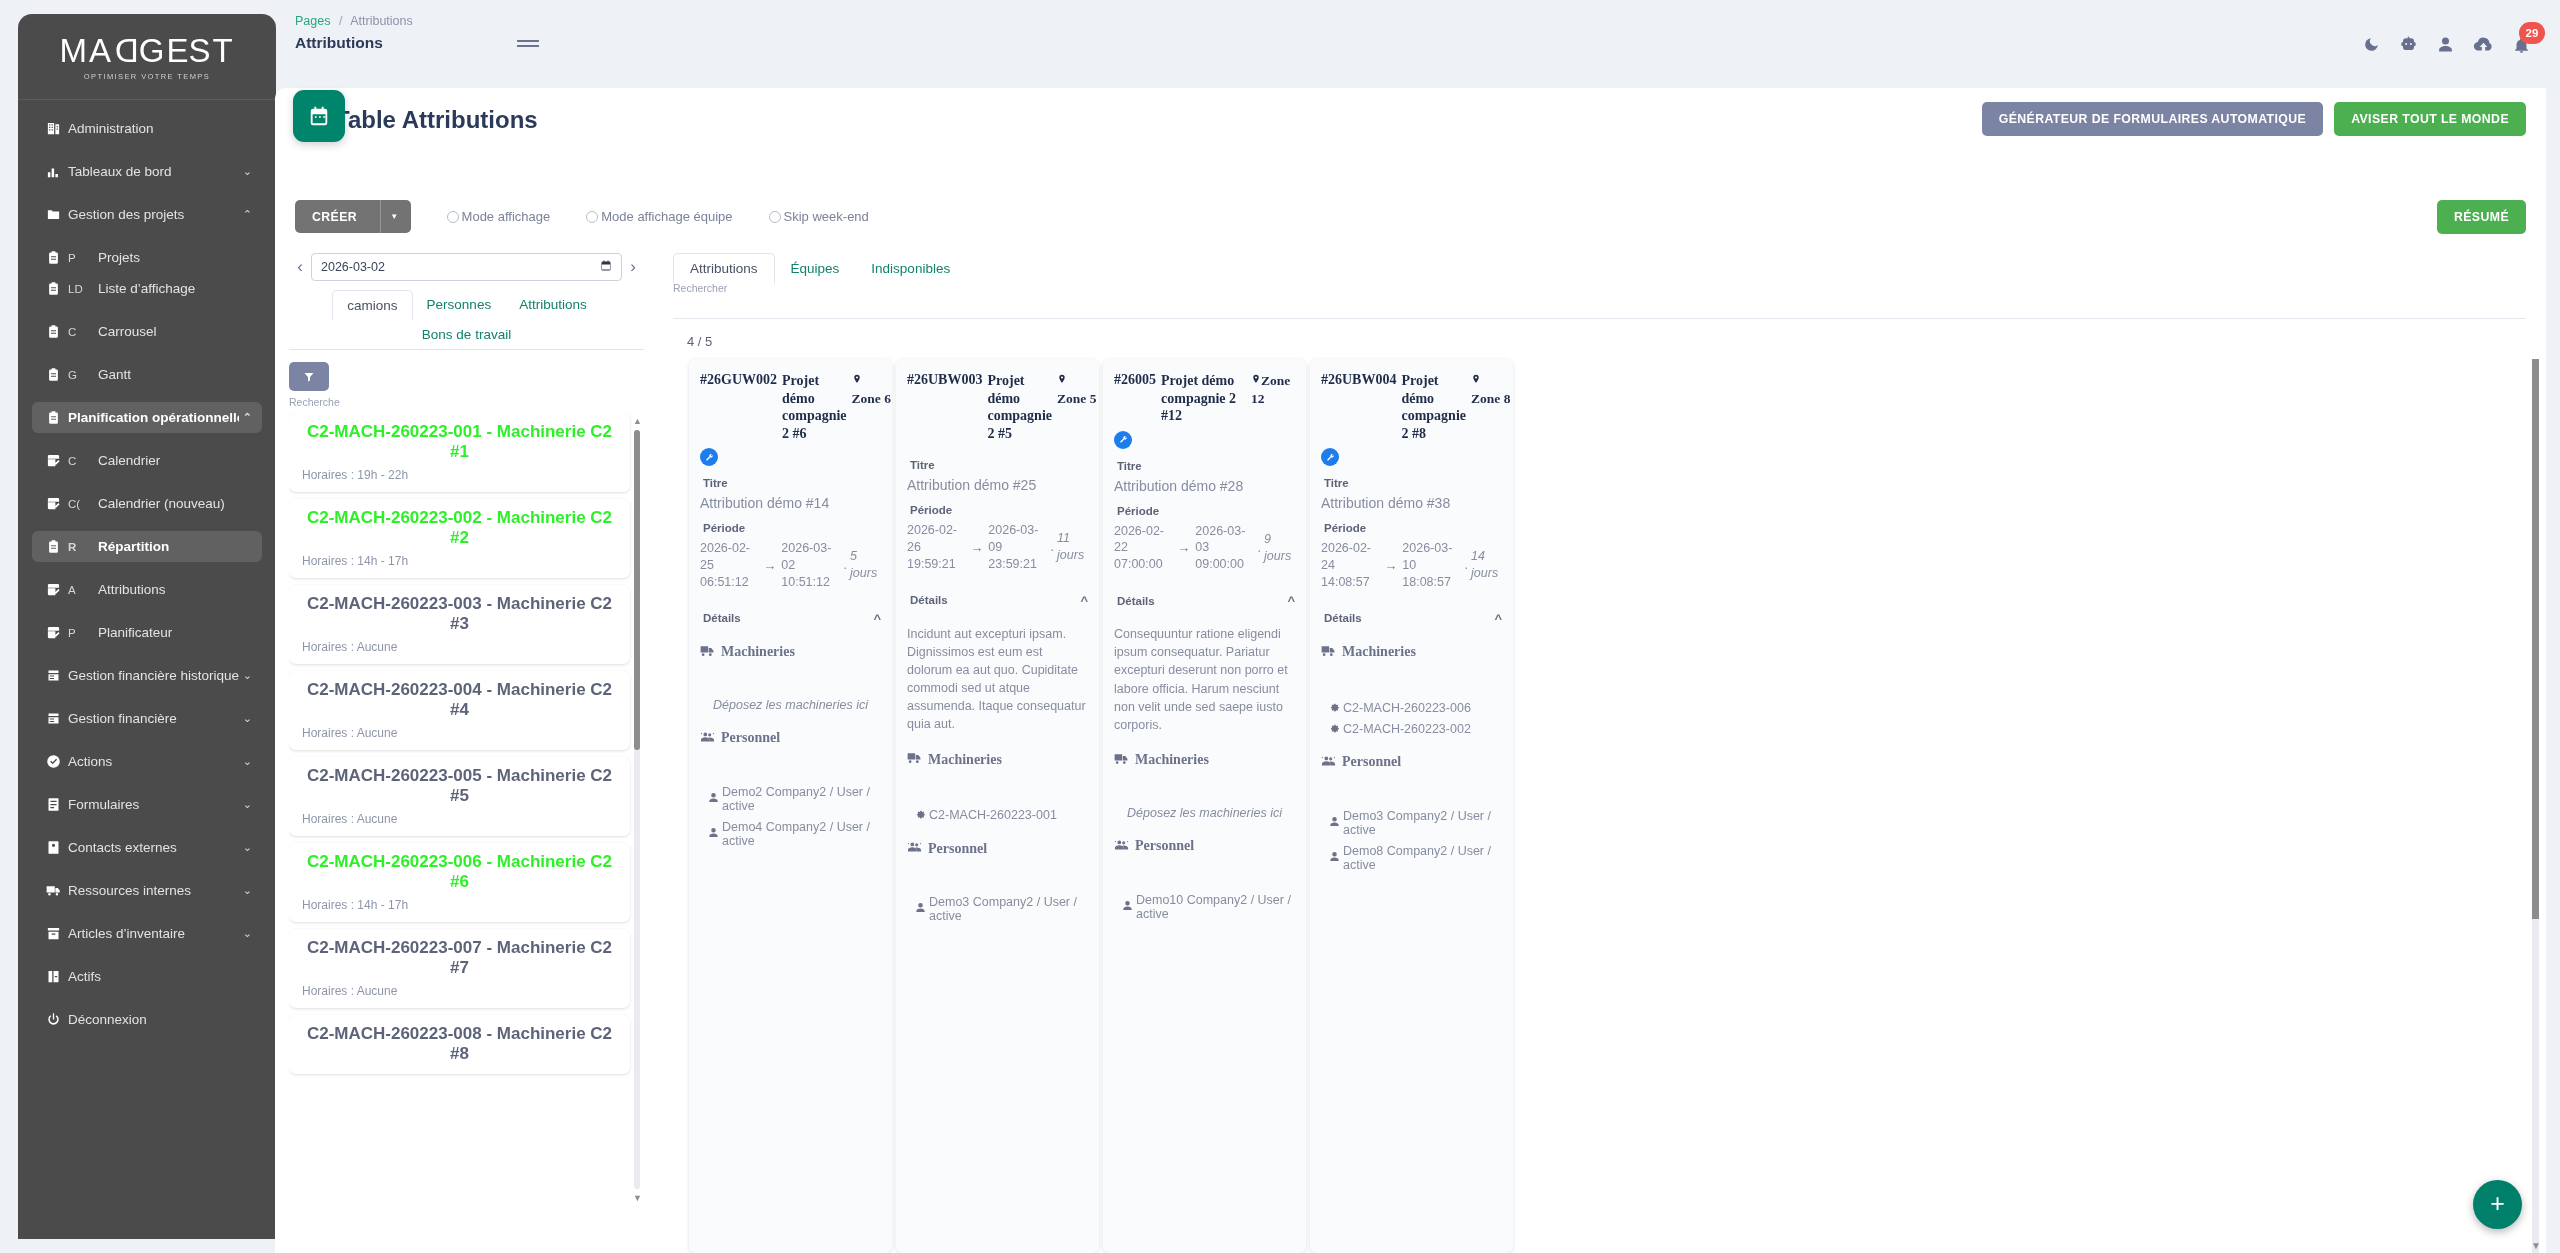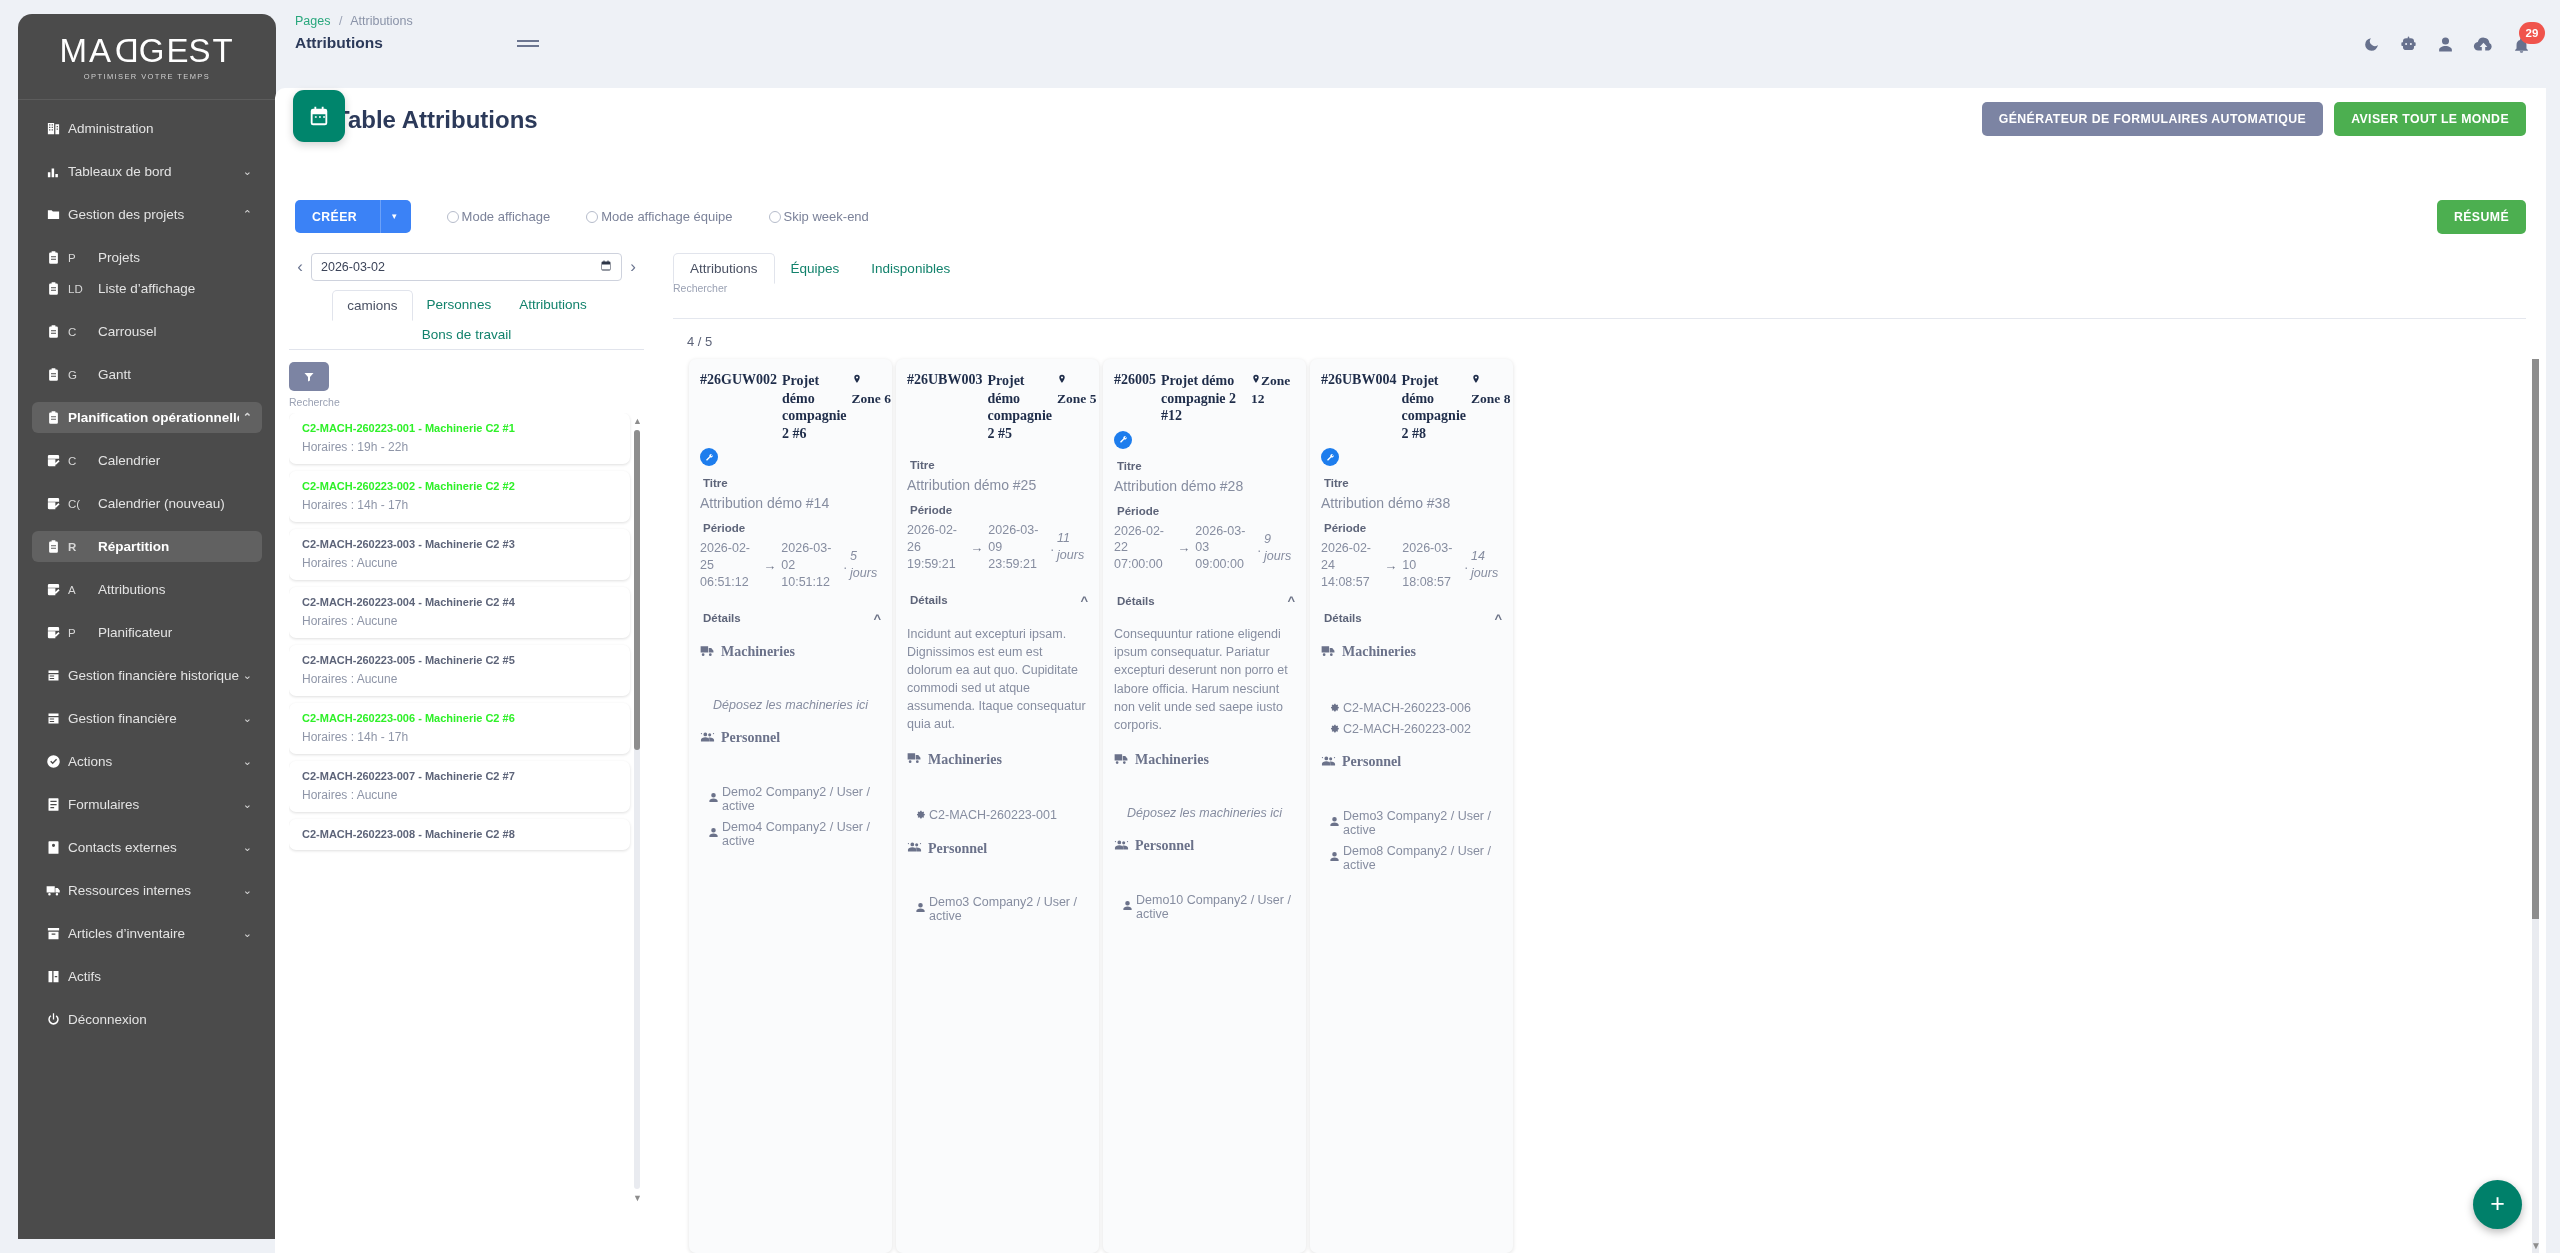--- a/index.html
+++ b/index.html
@@ -73,21 +73,21 @@
 
   .hdr-btn { border:none; border-radius:5px; color:#fff; font-weight:700;
     font-size:12.3px; letter-spacing:.4px; padding:0 17px; height:34px; cursor:pointer; }
   .btn-slate { background:#7c84a3; }
   .btn-green { background:#4caf50; }
   #hdr-actions { position:absolute; right:20px; top:14px; display:flex; gap:11px; }
   #resume-row { position:absolute; right:20px; top:112px; }
 
   
   #toolbar { position:absolute; left:20px; top:112px; display:flex; align-items:center; gap:0; }
-  .creer-btn { display:flex; align-items:center; background:#3b82f6; border-radius:5px; height:33px; }
+  .creer-btn { display:flex; align-items:center; background:#737373; border-radius:5px; height:33px; }
   .creer-btn .lbl { color:#fff; font-weight:700; font-size:12.3px; letter-spacing:.4px; padding:0 23px 0 17px; }
   .creer-btn .car { color:#fff; font-size:9px; padding-right:14px; border-left:1px solid rgba(255,255,255,.25); line-height:33px; padding-left:11px;}
   .chk-grp { display:flex; align-items:center; margin-left:36px; font-size:13px; color:#7b8299; }
   .chk-grp .rd { width:12px; height:12px; border:1.4px solid #b6bccb; border-radius:50%; margin-right:3px; background:#fff; }
 
   
   #leftpanel { position:absolute; left:14px; top:165px; width:355px; bottom:0; }
   .dateline { display:flex; align-items:center; gap:0; }
   .arrow-btn { width:22px; text-align:center; color:#6b7590; font-size:17px; cursor:pointer; }
   .date-input { flex:1 1 auto; height:28px; border:1px solid #ced2dd; border-radius:4px;
@@ -102,21 +102,21 @@
     border:1px solid #e1e4ec; border-bottom-color:#fff; border-radius:5px 5px 0 0; margin-bottom:-1px; }
 
   .filter-btn { margin-top:12px; width:40px; height:29px; background:#7c84a3; border-radius:5px;
     display:flex; align-items:center; justify-content:center; cursor:pointer; }
   .filter-btn svg { width:12px; height:12px; fill:#fff; }
   .search-lbl { font-size:10.5px; color:#9aa1b3; margin-top:5px; }
 
   #machlist { position:absolute; left:0; right:0; top:160px; bottom:45px; overflow:hidden; padding-right:14px; }
   .mach-card { background:#fff; border-radius:7px; box-shadow:0 1px 3px rgba(0,0,0,.13);
     padding:9px 13px 10px 13px; margin-bottom:7px; }
-  .mach-title { font-size:11px; font-weight:700; color:#5d6479; }
+  .mach-title { font-size:17px; font-weight:700; color:#5d6479;text-align:center; }
   .mach-title.green { color:#2ef028; }
   .mach-sub { font-size:12px; color:#8f96a8; margin-top:6px; }
   .lp-scroll { position:absolute; right:3px; top:163px; bottom:50px; width:8px; }
   .lp-scroll .track { position:absolute; top:14px; bottom:14px; left:1px; width:6px; background:#e9ebf0; border-radius:3px; }
   .lp-scroll .thumb { position:absolute; top:14px; left:1px; width:6px; height:320px; background:#8d8d8d; border-radius:3px; }
   .lp-scroll .ar { position:absolute; left:0; font-size:9px; color:#8d8d8d; }
 
   
   #content { position:absolute; left:398px; top:165px; right:0; bottom:0; }
   .ctabs { display:flex; align-items:flex-end; }

